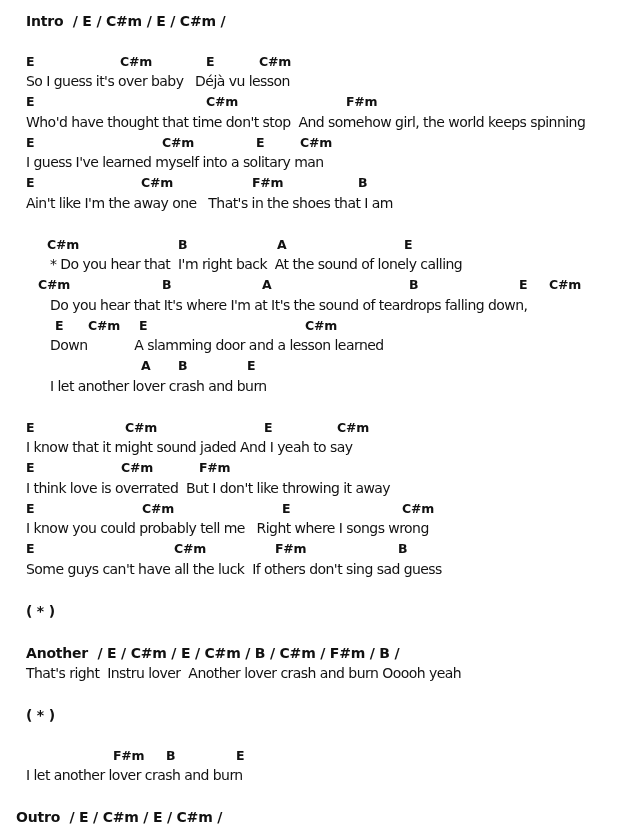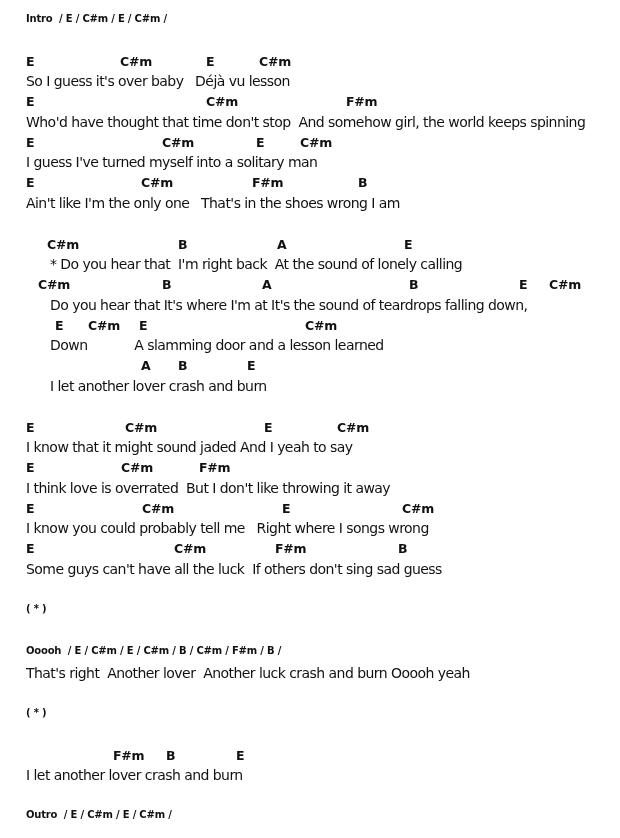--- a/index.html
+++ b/index.html
@@ -1,21 +1,21 @@
 <!DOCTYPE html>
 <html><head>
   <meta charset="utf-8">
   <style>
     html, body { margin: 0; padding: 0; background: #ffffff; }
     body { width: 620px; height: 838px; position: relative; overflow: hidden;
            font-family: "DejaVu Sans", sans-serif; color: #111111; }
     .line { position: absolute; left: 0; height: 18px; white-space: nowrap; }
     .lyric { font-size: 14px; letter-spacing: -0.55px; font-weight: normal; }
     .chord { position: absolute; top: 0; font-size: 12.5px; font-weight: bold; letter-spacing: -0.2px; }
-    .heading { font-size: 10px; font-weight: bold; letter-spacing: -0.2px; }
+    .heading { font-size: 14px; font-weight: bold; letter-spacing: -0.2px; }
     .text { position: absolute; top: 0; }
   </style>
 </head>
 <body>
 
 <div class="line heading" style="top:13px;left:26px;">
   <span>Intro</span>&nbsp;&nbsp;<span>/ E / C#m / E / C#m /</span>
 </div>
 
 <div class="line" style="top:54px;">
@@ -37,31 +37,31 @@
   <span class="text" style="white-space:pre">Who'd have thought that time don't stop  And somehow girl, the world keeps spinning</span>
 </div>
 
 <div class="line" style="top:135px;">
   <span class="chord" style="left:26px">E</span>
   <span class="chord" style="left:162px">C#m</span>
   <span class="chord" style="left:256px">E</span>
   <span class="chord" style="left:300px">C#m</span>
 </div>
 <div class="line lyric" style="top:154px;left:26px;">
-  <span class="text" style="white-space:pre">I guess I've turned myself into a solitary man</span>
+  <span class="text" style="white-space:pre">I guess I've learned myself into a solitary man</span>
 </div>
 
 <div class="line" style="top:175px;">
   <span class="chord" style="left:26px">E</span>
   <span class="chord" style="left:141px">C#m</span>
   <span class="chord" style="left:252px">F#m</span>
   <span class="chord" style="left:358px">B</span>
 </div>
 <div class="line lyric" style="top:195px;left:26px;">
-  <span class="text" style="white-space:pre">Ain't like I'm the only one   That's in the shoes wrong I am</span>
+  <span class="text" style="white-space:pre">Ain't like I'm the away one   That's in the shoes that I am</span>
 </div>
 
 <div class="line" style="top:237px;">
   <span class="chord" style="left:47px">C#m</span>
   <span class="chord" style="left:178px">B</span>
   <span class="chord" style="left:277px">A</span>
   <span class="chord" style="left:404px">E</span>
 </div>
 <div class="line lyric" style="top:256px;left:50px;">
   <span class="text" style="white-space:pre">* Do you hear that  I'm right back  At the sound of lonely calling</span>
@@ -135,34 +135,34 @@
 </div>
 <div class="line lyric" style="top:561px;left:26px;">
   <span class="text" style="white-space:pre">Some guys can't have all the luck  If others don't sing sad guess</span>
 </div>
 
 <div class="line heading" style="top:603px;left:26px;">
   <span>( * )</span>
 </div>
 
 <div class="line heading" style="top:645px;left:26px;">
-  <span>Ooooh</span>&nbsp;&nbsp;<span>/ E / C#m / E / C#m / B / C#m / F#m / B /</span>
+  <span>Another</span>&nbsp;&nbsp;<span>/ E / C#m / E / C#m / B / C#m / F#m / B /</span>
 </div>
 <div class="line lyric" style="top:665px;left:26px;">
-  <span class="text" style="white-space:pre">That's right  Another lover  Another luck crash and burn Ooooh yeah</span>
+  <span class="text" style="white-space:pre">That's right  Instru lover  Another lover crash and burn Ooooh yeah</span>
 </div>
 
 <div class="line heading" style="top:707px;left:26px;">
   <span>( * )</span>
 </div>
 
 <div class="line" style="top:748px;">
   <span class="chord" style="left:113px">F#m</span>
   <span class="chord" style="left:166px">B</span>
   <span class="chord" style="left:236px">E</span>
 </div>
 <div class="line lyric" style="top:767px;left:26px;">
   <span class="text" style="white-space:pre">I let another lover crash and burn</span>
 </div>
 
-<div class="line heading" style="top:809px;left:26px;">
+<div class="line heading" style="top:809px;left:16px;">
   <span>Outro</span>&nbsp;&nbsp;<span>/ E / C#m / E / C#m /</span>
 </div>
 
 </body></html>

